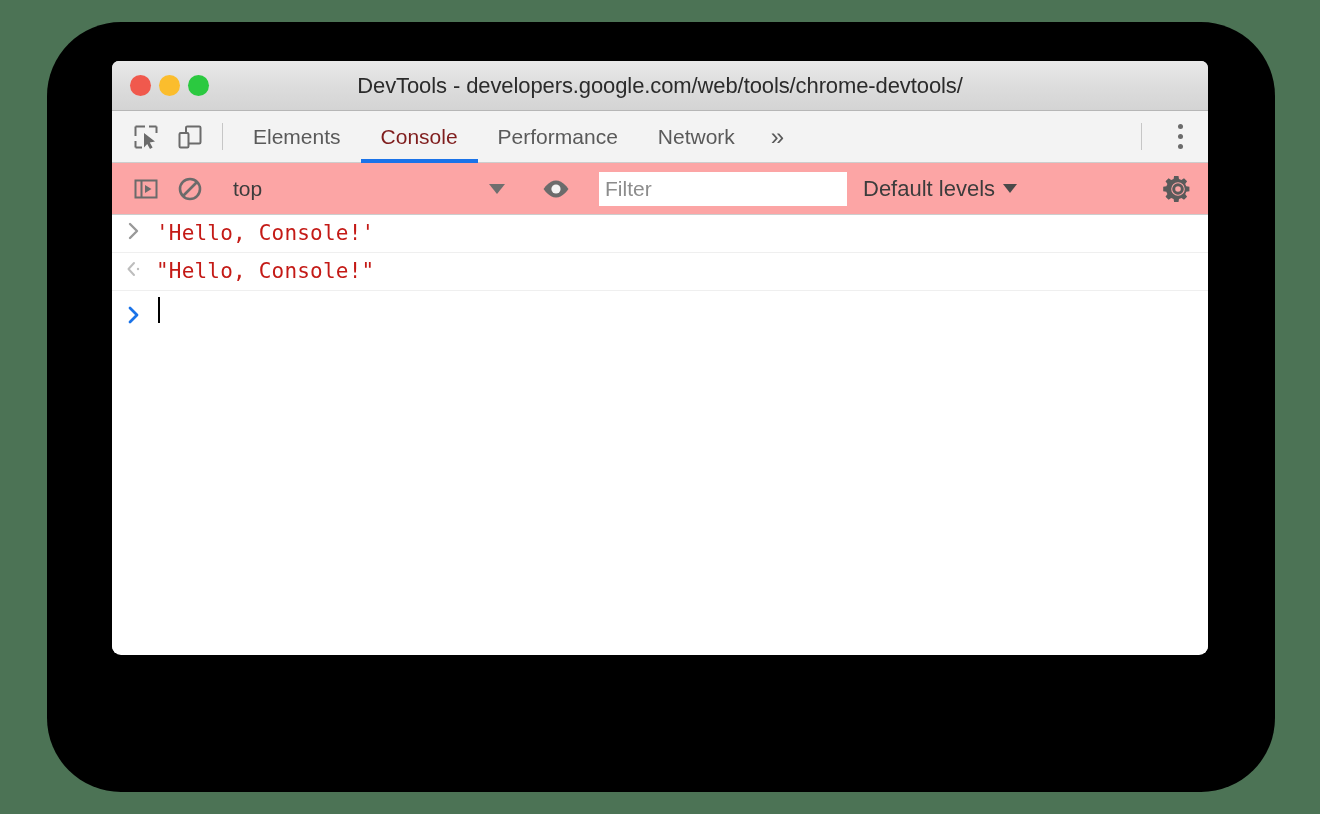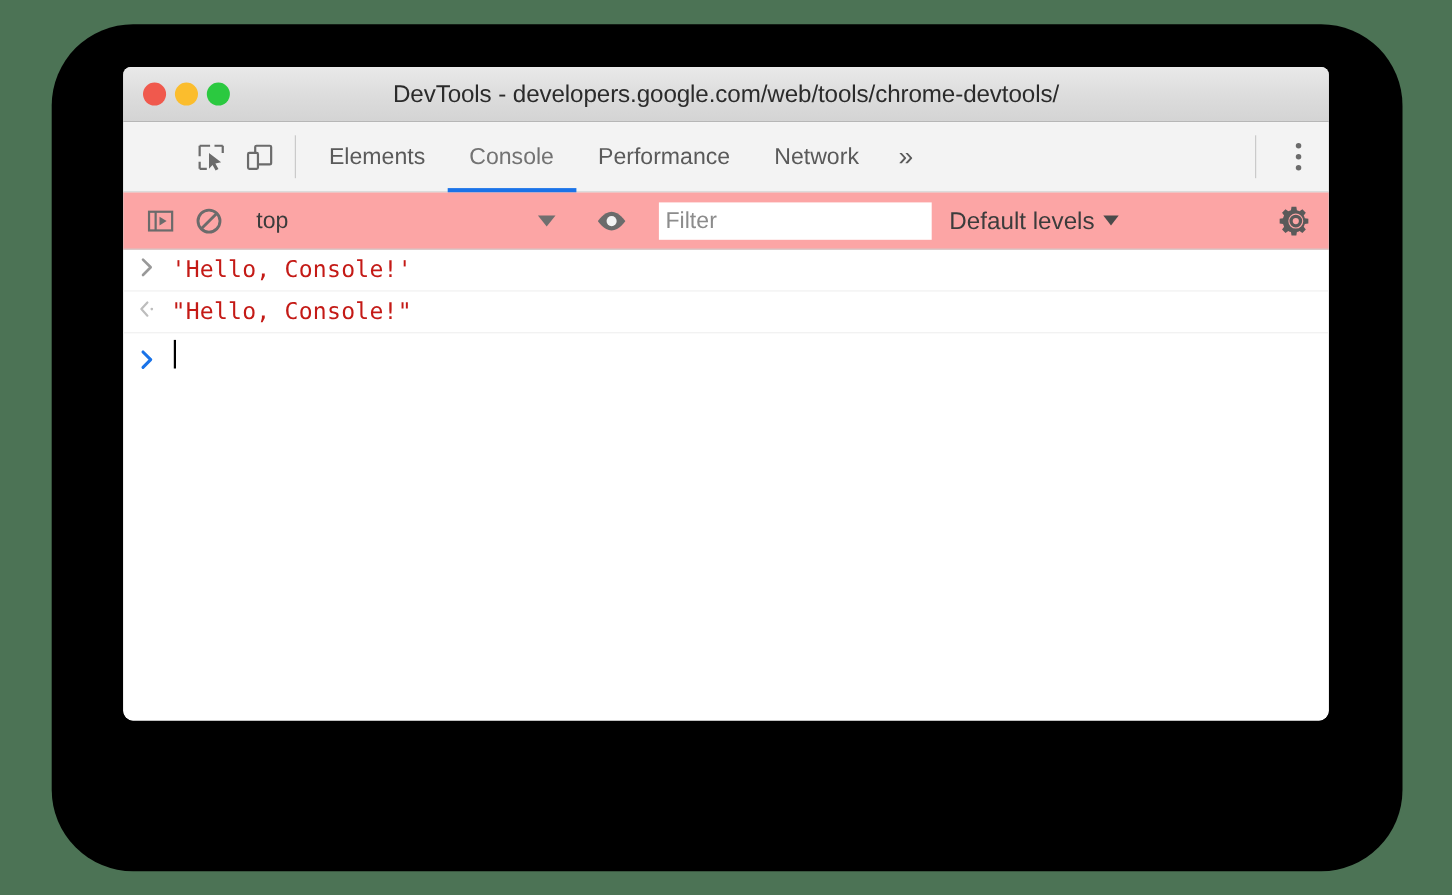--- a/index.html
+++ b/index.html
@@ -68,27 +68,26 @@
     left: 0; right: 0;
     text-align: center;
     font-size: 22px;
     color: #2b2b2b;
     letter-spacing: -0.1px;
     pointer-events: none;
   }
 
   
   #tabstrip {
-    height: 64px;
+    height: 52px;
     background: #f3f3f3;
     border-bottom: 1px solid #cdcdcd;
     display: flex;
     align-items: stretch;
     position: relative;
-    padding-left: 46px;
   }
   .tool-btn {
     width: 44px;
     display: flex;
     align-items: center;
     justify-content: center;
     cursor: default;
   }
   .tool-btn:first-child { margin-left: 12px; }
   .vsep {
@@ -104,21 +103,21 @@
   .tab {
     padding: 0 20px;
     display: flex;
     align-items: center;
     font-size: 21px;
     color: #5a5a5a;
     position: relative;
     cursor: default;
     white-space: nowrap;
   }
-  .tab.active { color: #737373; }
+  .tab.active { color: #7f1d1d; }
   .tab.active::after {
     content: "";
     position: absolute;
     left: 0; right: 0; bottom: -1px;
     height: 4px;
     background: #1a73e8;
   }
   .tab.more { padding: 0 16px; font-size: 24px; color: #5a5a5a; }
   .spacer { flex: 1; }
   #kebab {

